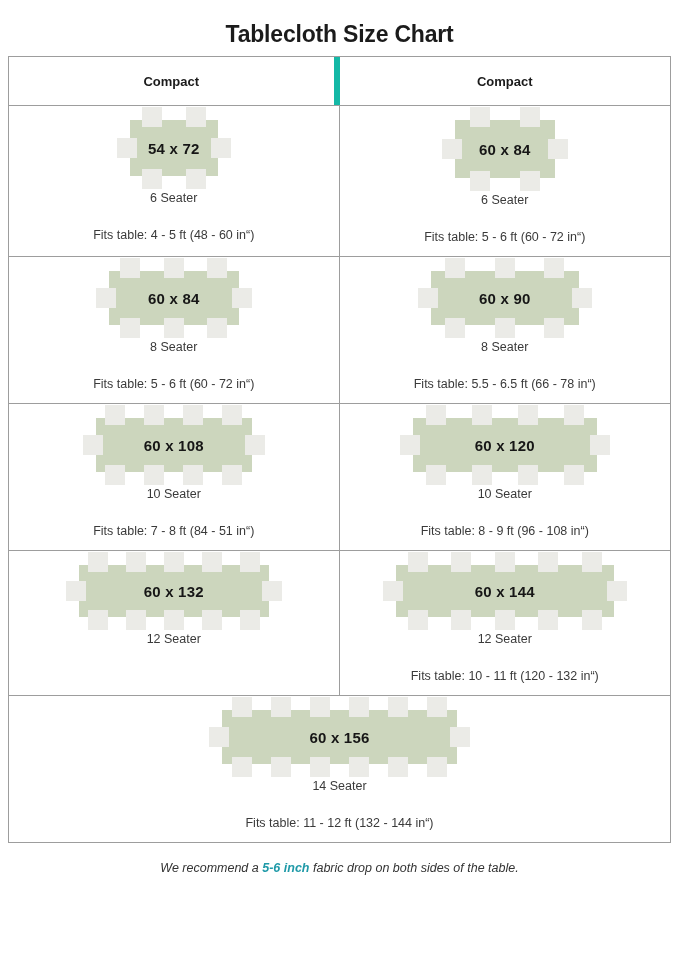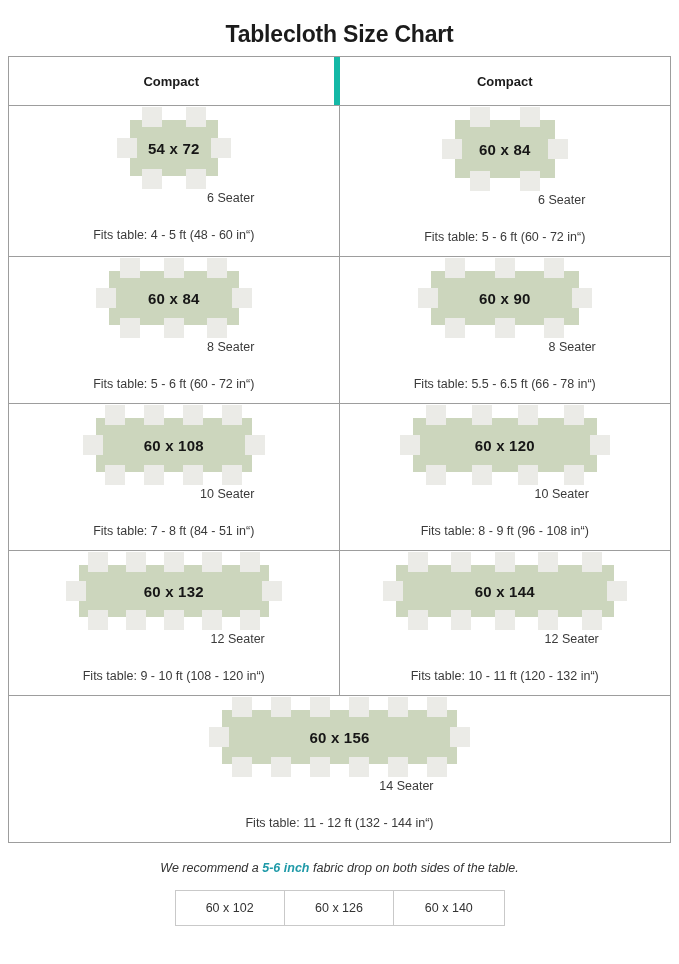--- a/index.html
+++ b/index.html
@@ -99,21 +99,21 @@
     z-index: 1;
   }
   .chair.top    { top: -13px; }
   .chair.bottom { bottom: -13px; }
   .chair.left   { left: -13px; }
   .chair.right  { right: -13px; }
 
   
   .caption {
     margin-top: 14px;
-    text-align: right;
+    text-align: center;
     font-size: 12.5px;
     line-height: 17px;
     color: #3a3a3a;
     font-weight: normal;
   }
   .caption .seater { display: block; }
   .caption .fits   { display: block; margin-top: 20px; }
 
   
   .footer-note {
@@ -221,21 +221,20 @@
             </div>
           </div>
         </div>
         <div class="size-row">
           <div class="size-cell left">
             <div class="diagram">
               <div class="table-top" style="width: 190px; height: 52px;">60 x 132<div class="chair top" style="width: 20px; height: 20px; left: 9px;"></div><div class="chair top" style="width: 20px; height: 20px; left: 47px;"></div><div class="chair top" style="width: 20px; height: 20px; left: 85px;"></div><div class="chair top" style="width: 20px; height: 20px; left: 123px;"></div><div class="chair top" style="width: 20px; height: 20px; left: 161px;"></div><div class="chair bottom" style="width: 20px; height: 20px; left: 9px;"></div><div class="chair bottom" style="width: 20px; height: 20px; left: 47px;"></div><div class="chair bottom" style="width: 20px; height: 20px; left: 85px;"></div><div class="chair bottom" style="width: 20px; height: 20px; left: 123px;"></div><div class="chair bottom" style="width: 20px; height: 20px; left: 161px;"></div><div class="chair left" style="width: 20px; height: 20px; top: 16px;"></div><div class="chair right" style="width: 20px; height: 20px; top: 16px;"></div></div>
             </div>
             <div class="caption">
               <span class="seater">12 Seater</span>
-              <span class="fits">Fits table: 9 - 10 ft (108 - 120 in“)</span>
             </div>
           </div>
           <div class="size-cell right">
             <div class="diagram">
               <div class="table-top" style="width: 218px; height: 52px;">60 x 144<div class="chair top" style="width: 20px; height: 20px; left: 11.8px;"></div><div class="chair top" style="width: 20px; height: 20px; left: 55.4px;"></div><div class="chair top" style="width: 20px; height: 20px; left: 99px;"></div><div class="chair top" style="width: 20px; height: 20px; left: 142.6px;"></div><div class="chair top" style="width: 20px; height: 20px; left: 186.2px;"></div><div class="chair bottom" style="width: 20px; height: 20px; left: 11.8px;"></div><div class="chair bottom" style="width: 20px; height: 20px; left: 55.4px;"></div><div class="chair bottom" style="width: 20px; height: 20px; left: 99px;"></div><div class="chair bottom" style="width: 20px; height: 20px; left: 142.6px;"></div><div class="chair bottom" style="width: 20px; height: 20px; left: 186.2px;"></div><div class="chair left" style="width: 20px; height: 20px; top: 16px;"></div><div class="chair right" style="width: 20px; height: 20px; top: 16px;"></div></div>
             </div>
             <div class="caption">
               <span class="seater">12 Seater</span>
               <span class="fits">Fits table: 10 - 11 ft (120  - 132 in“)</span>
             </div>
@@ -255,19 +254,14 @@
       </div>
 
   </div>
 
   <div class="footer-note">
     <div>
       <span>We recommend a </span><span class="accent">5-6 inch</span><span> fabric drop on both sides of the table.</span>
     </div>
   </div>
 
-  <div class="custom-sizes" id="custom-sizes">
-      <div class="custom-cell">60 x 102</div>
-      <div class="custom-cell">60 x 126</div>
-      <div class="custom-cell">60 x 140</div>
-    </div>
 
 </div>
 
 </body></html>

